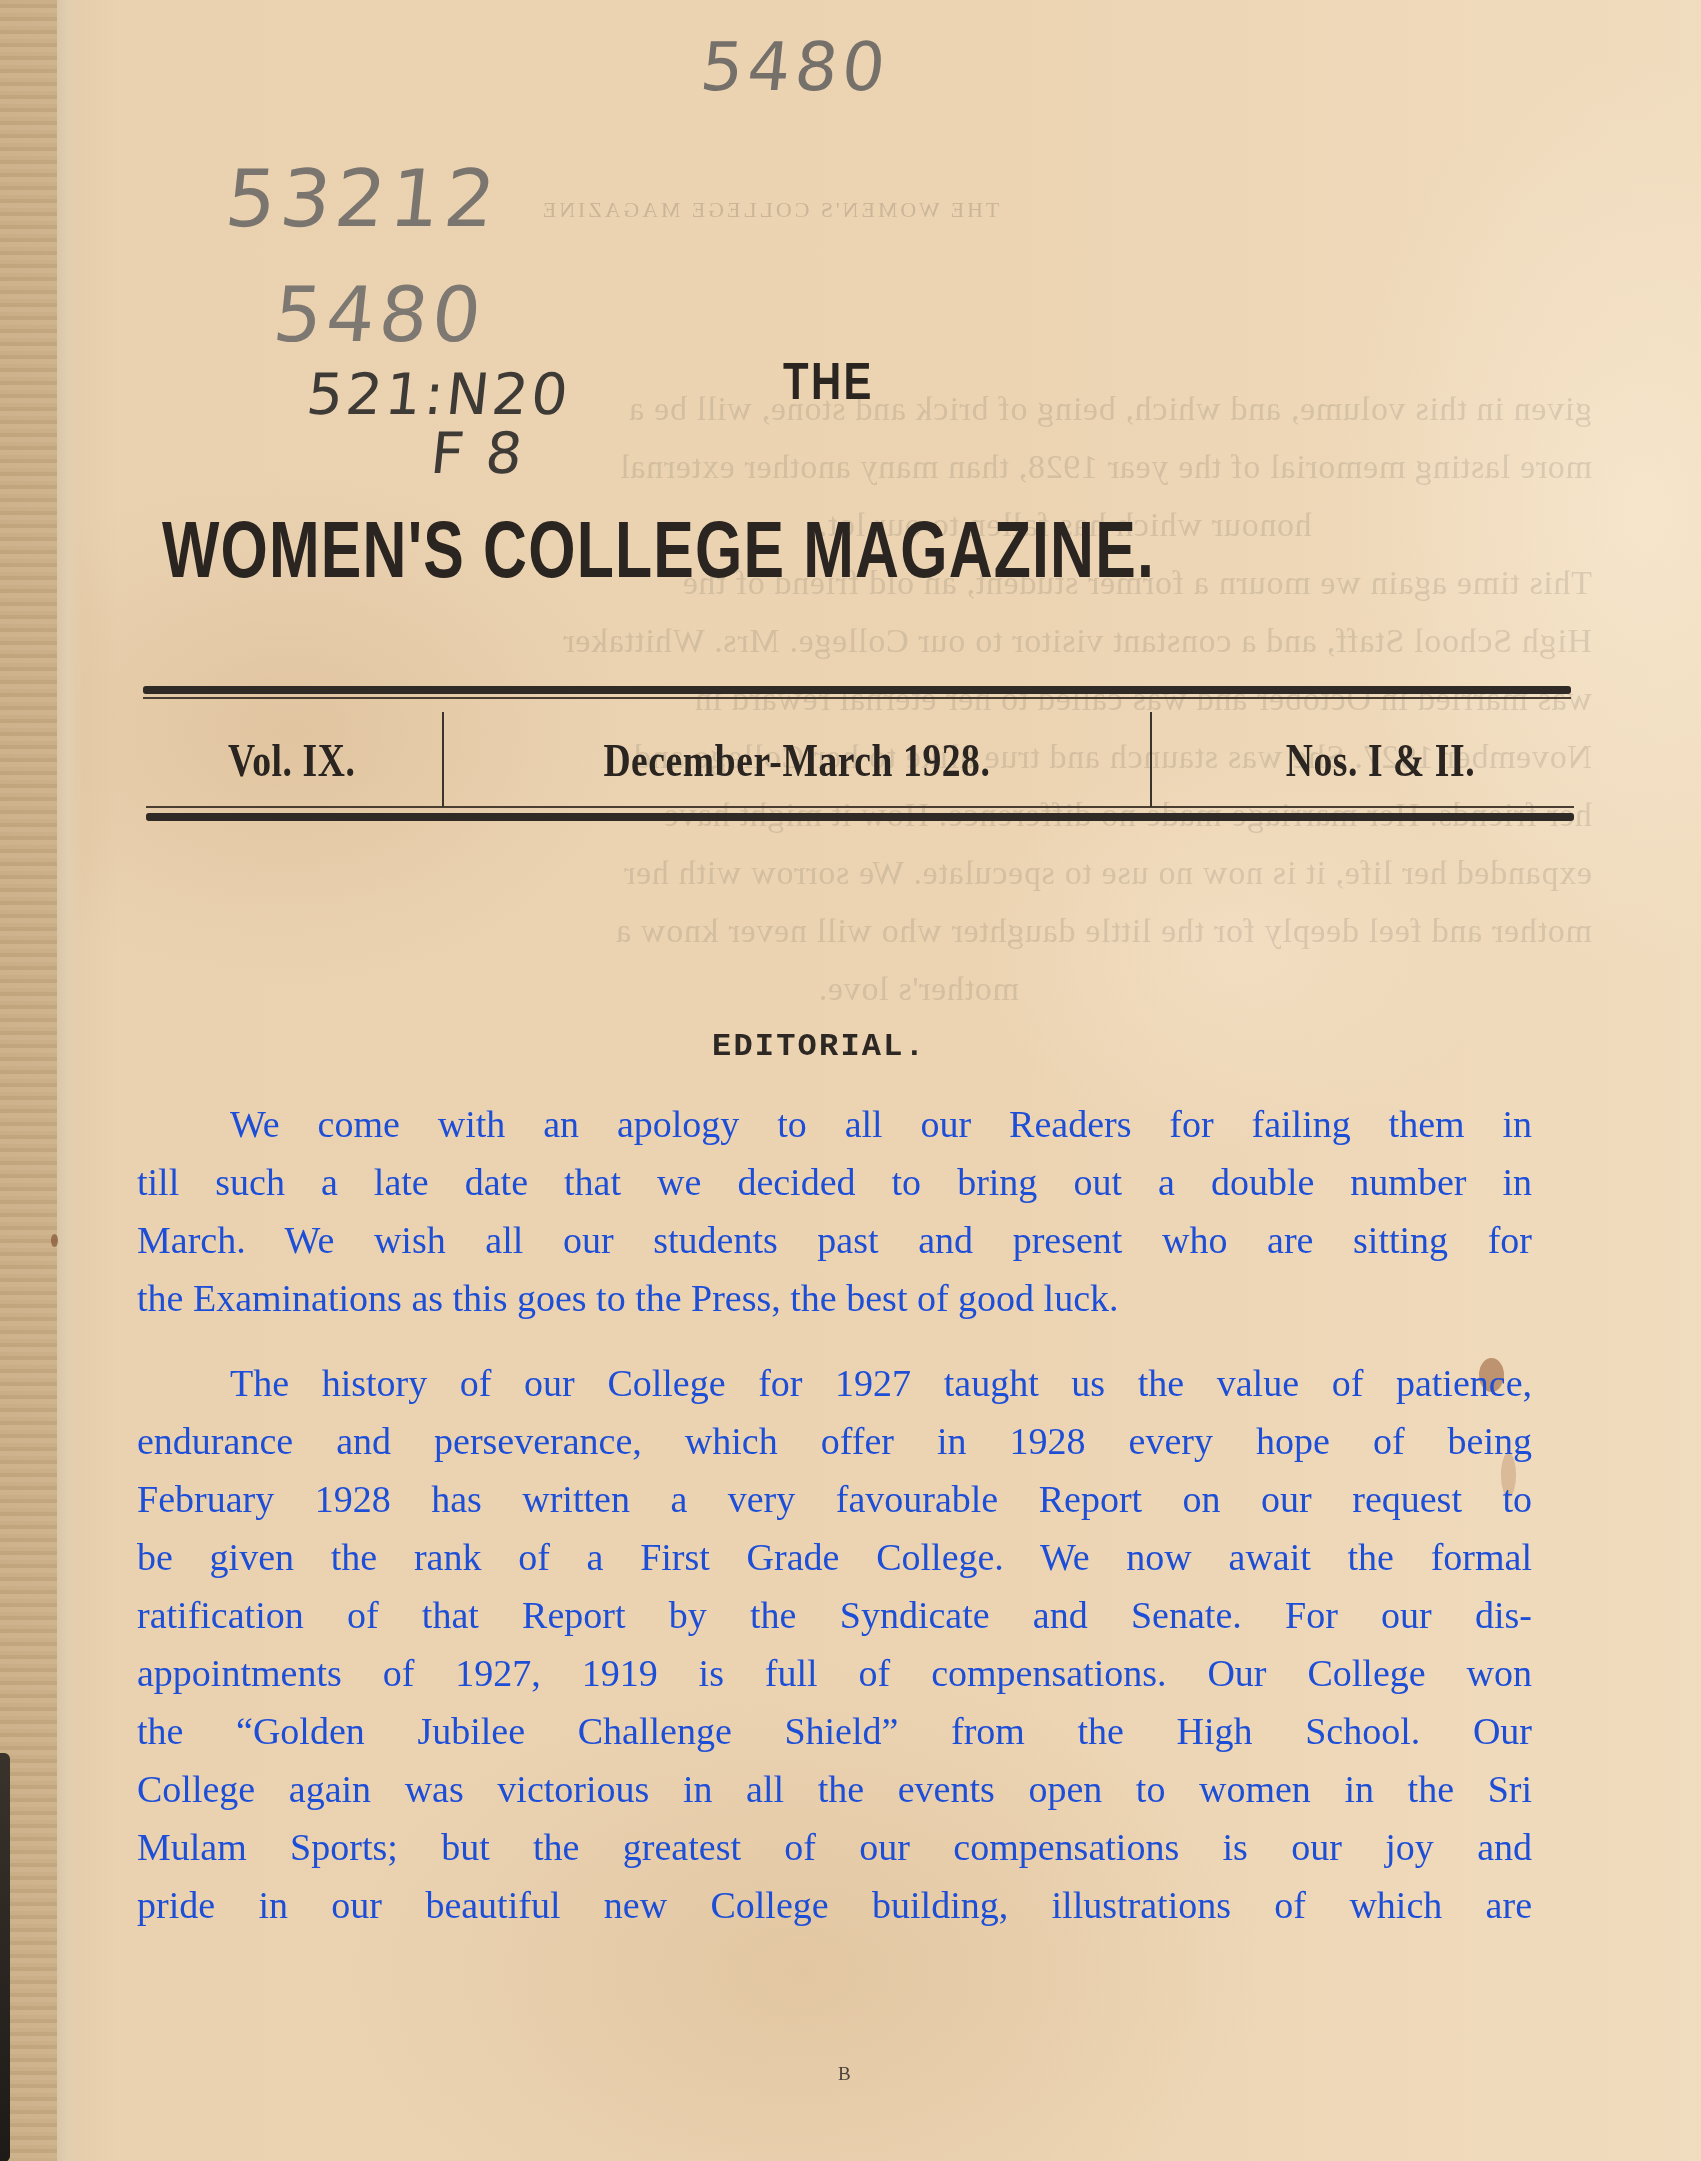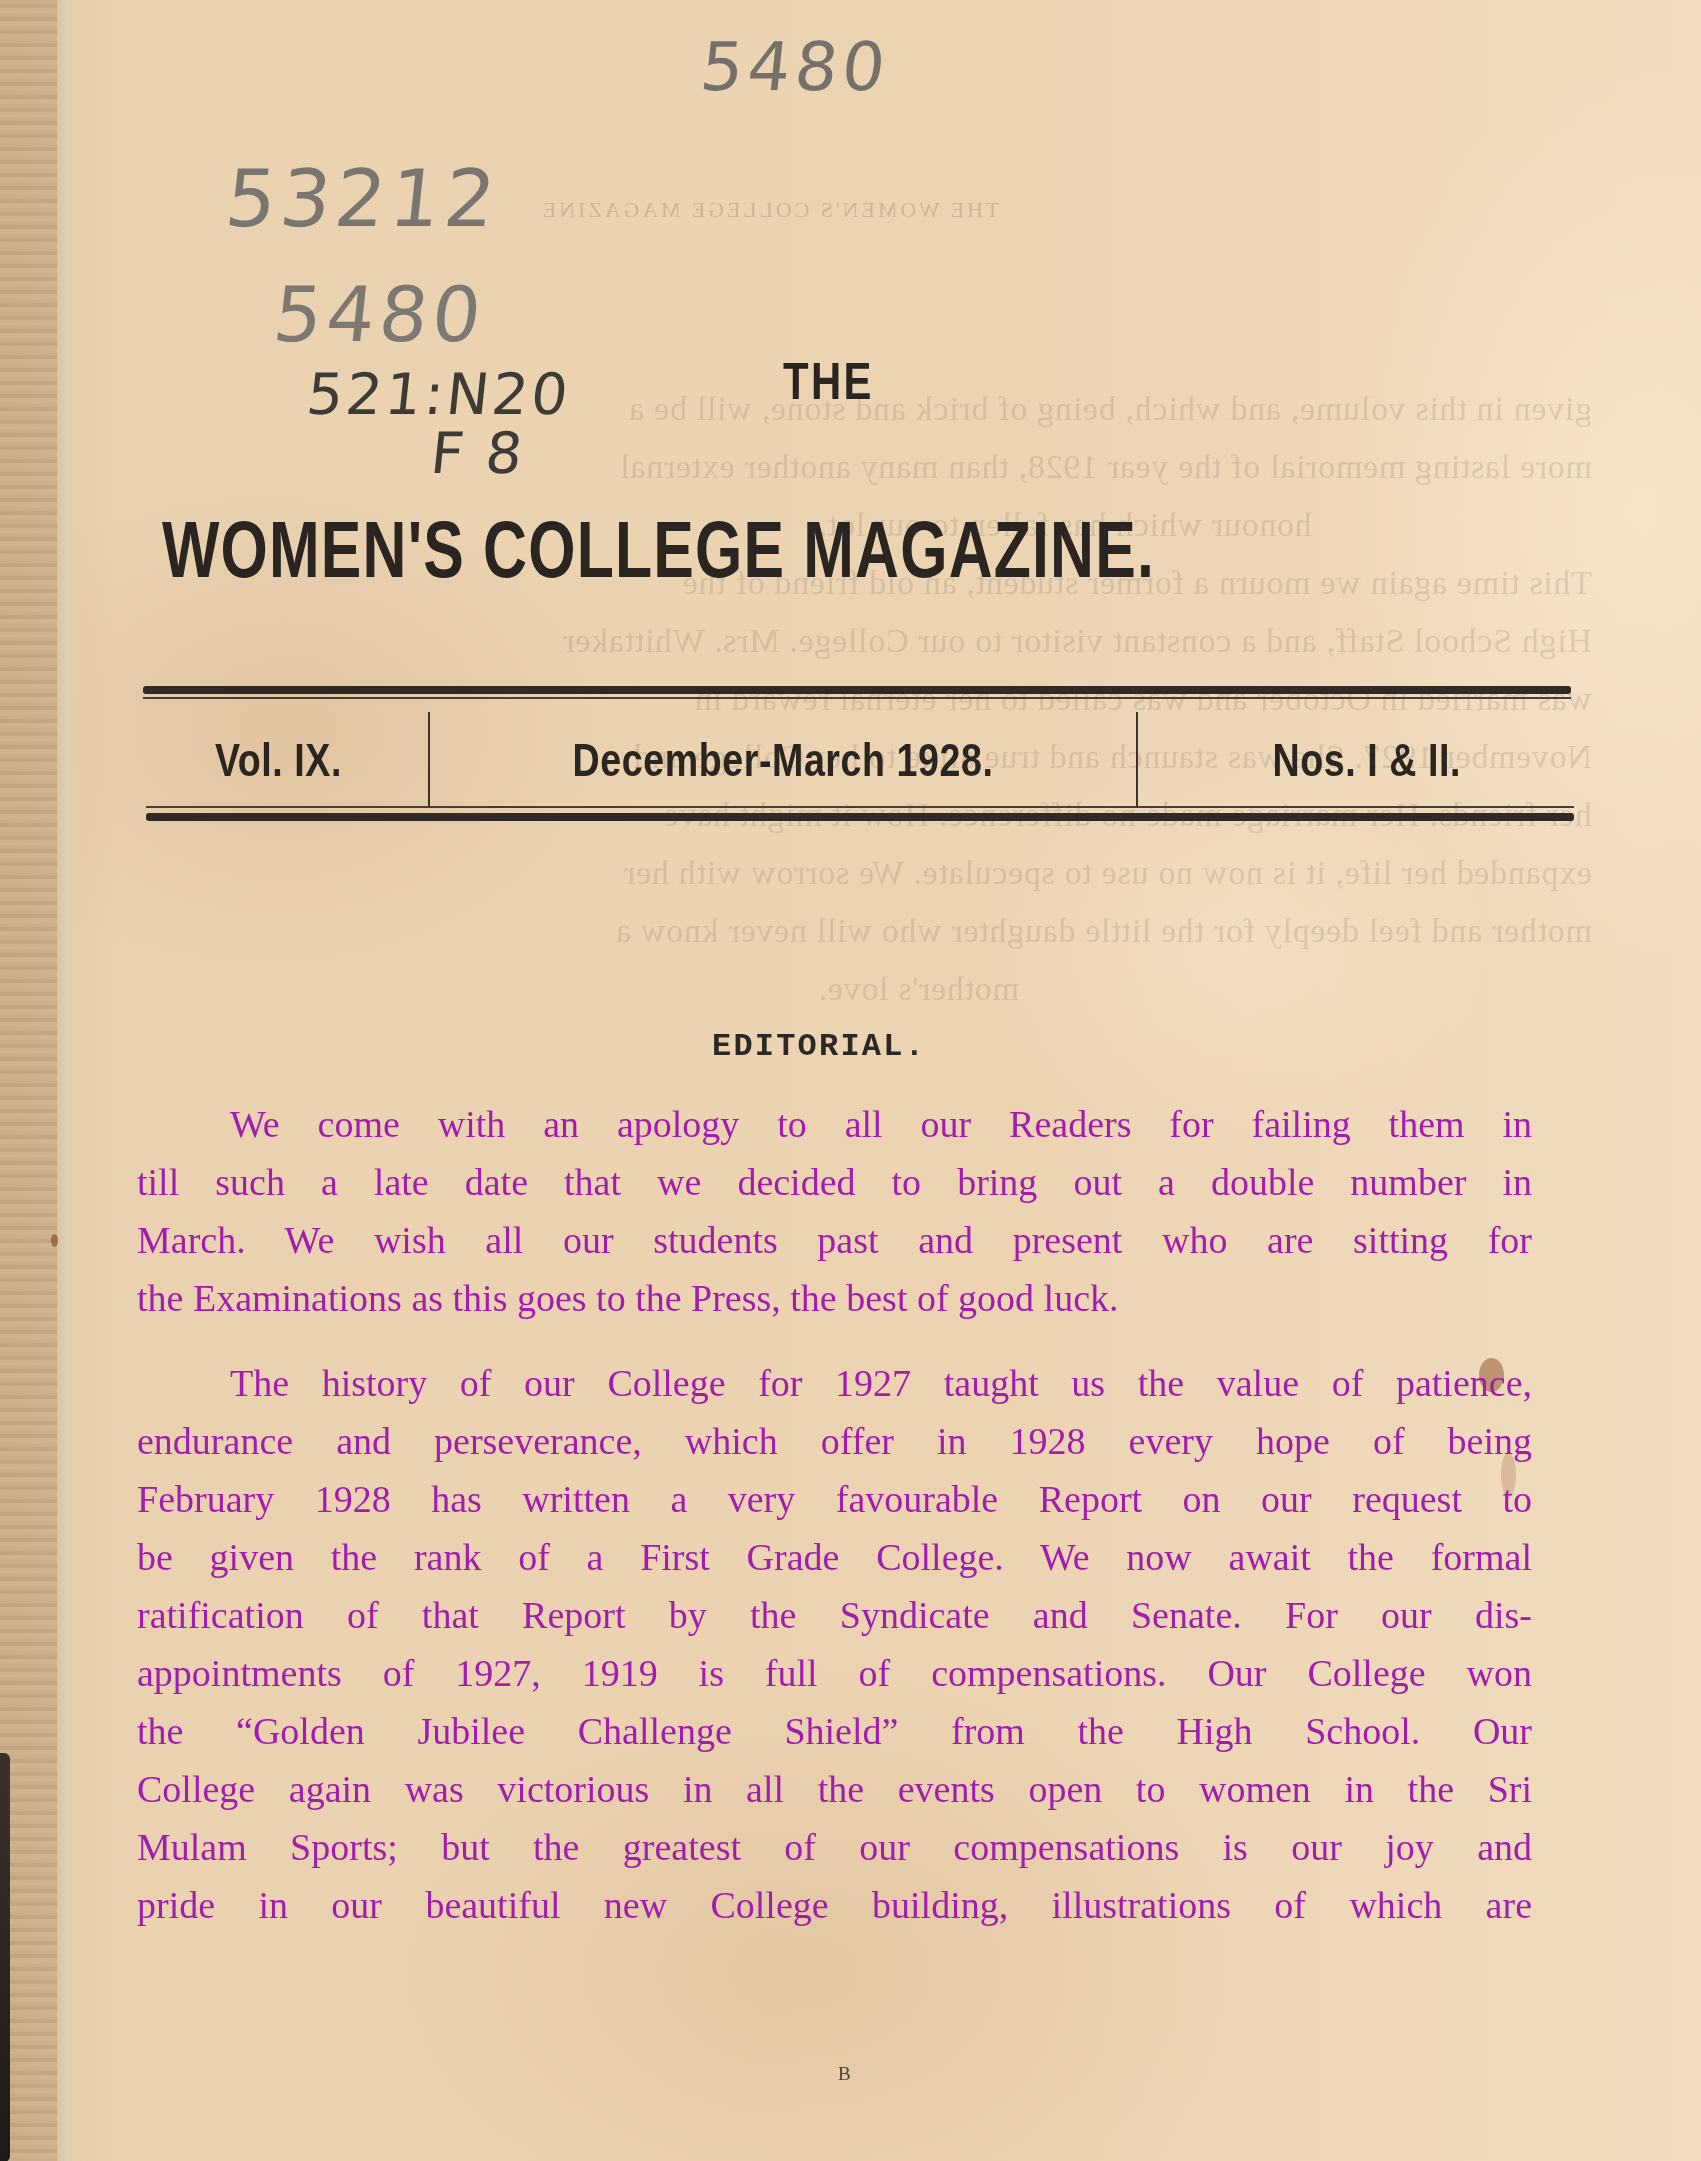--- a/index.html
+++ b/index.html
@@ -59,37 +59,37 @@
   }
   .masthead-title {
     position: absolute; left: 162px; top: 504px; width: 1366px;
     font-family: "Liberation Sans", sans-serif; font-size: 79px; font-weight: 700;
     letter-spacing: 1.5px; white-space: nowrap; color: #2a2520;
     transform: scaleX(0.77); transform-origin: left top;
   }
   .rule-thick { position: absolute; height: 8px; background: #2f2a25; border-radius: 2.9px; }
   .rule-thin { position: absolute; height: 2.2px; background: #4a3e33; }
   .issue-bar {
-    position: absolute; left: 128px; top: 712px; width: 1424px; height: 95px;
+    position: absolute; left: 142px; top: 712px; width: 1424px; height: 95px;
     display: flex; align-items: center;
-    font-family: Liberation Sans, sans-serif; font-weight: 700; font-size: 47px; color: #2a2520;
+    font-family: Liberation Serif, serif; font-weight: 700; font-size: 47px; color: #2a2520;
   }
   .issue-cell { position: relative; height: 95px; display: flex; align-items: center; justify-content: center; }
   .issue-cell span { display: inline-block; transform: scaleX(0.8); white-space: nowrap; letter-spacing: 0.7px; }
   .issue-vol { width: 310px; }
   .issue-date { width: 730px; border-left: 2.2px solid #3b332c; border-right: 2.2px solid #3b332c; }
   .issue-nos { width: 383px; margin-left: 43px; }
 
   .editorial-heading {
     position: absolute; left: 712px; top: 1028px;
     font-family: Liberation Mono, monospace; font-size: 32px; font-weight: 700; letter-spacing: 2.2px; color: #2d2823;
   }
   .editorial-body {
     position: absolute; left: 137px; top: 1095px; width: 1395px;
-    font-family: "Liberation Serif", serif; font-size: 38px; color: #a21caf;
+    font-family: "Liberation Serif", serif; font-size: 38px; color: #1d4ed8;
   }
   .para { margin: 0; text-align: justify; }
   .para .line {
     display: block; height: 58px; line-height: 58px; white-space: nowrap;
     text-align-last: justify; text-align: justify;
   }
   .para .line.first { text-indent: 93px; }
   .para .line.last { text-align-last: left; }
   .para + .para { margin-top: 27px; }
   .signature-mark {

